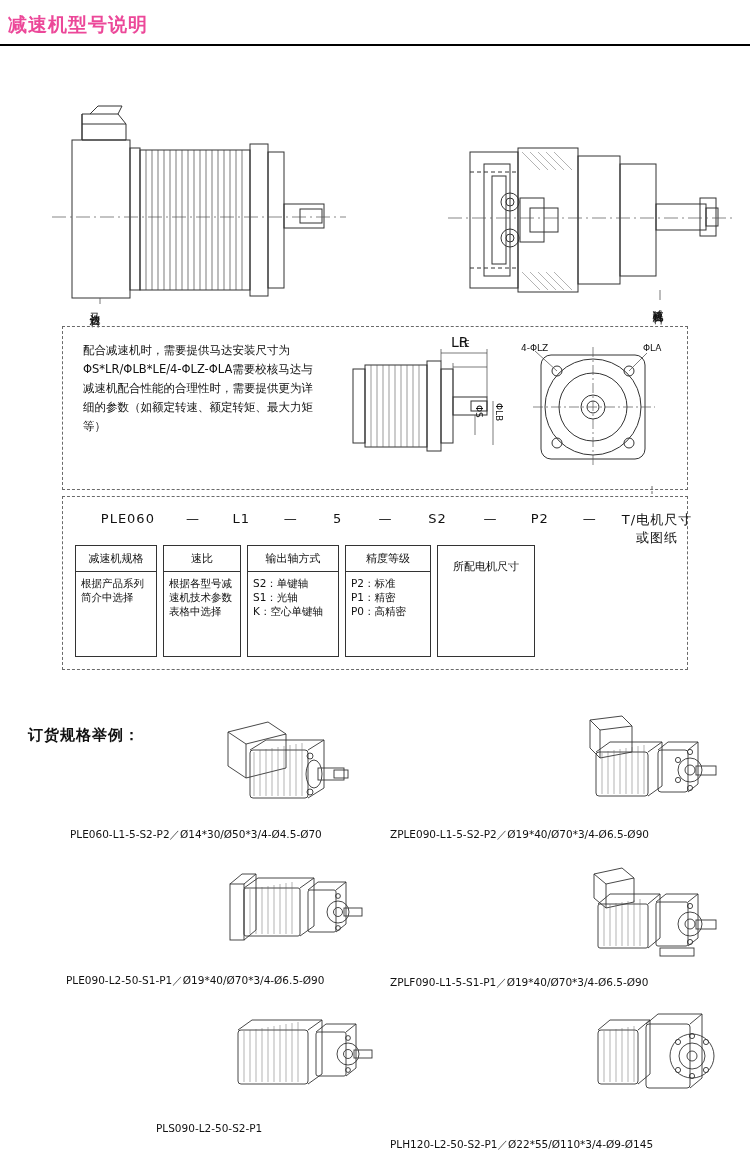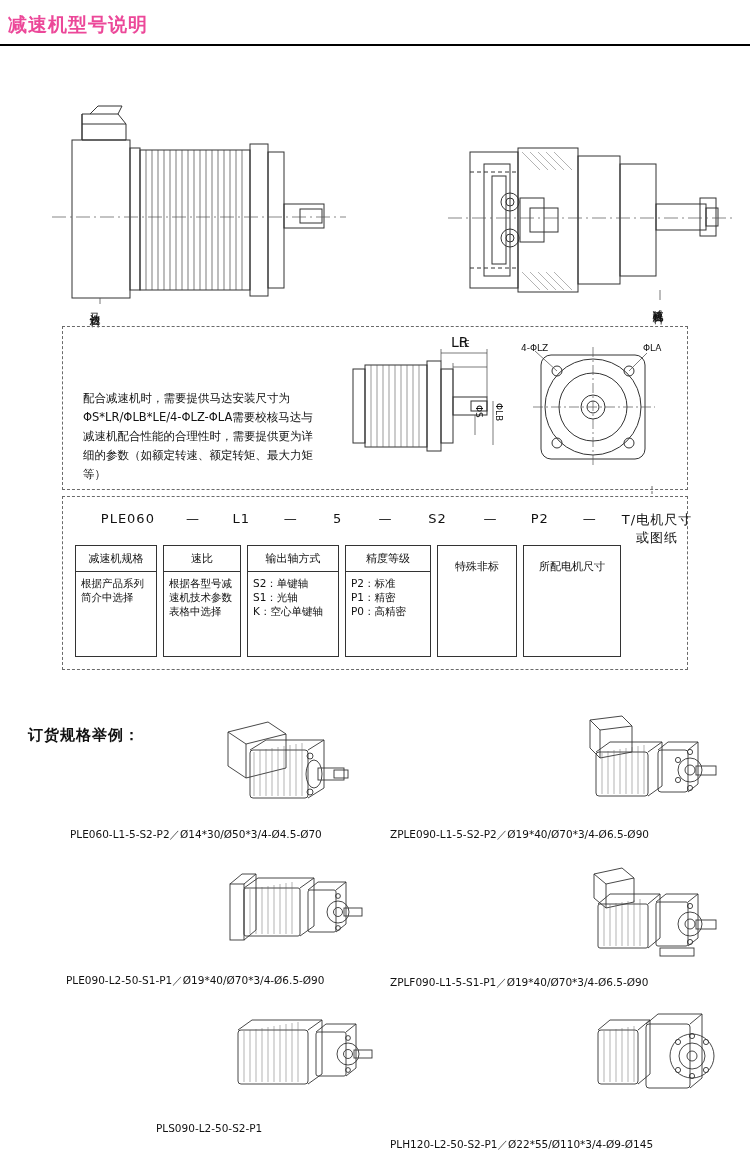--- a/index.html
+++ b/index.html
@@ -33,21 +33,21 @@
 
   .callout-left{position:absolute;left:88px;top:252px;}
   .callout-right{position:absolute;left:651px;top:248px;}
 
   
   .notebox{
     position:absolute;left:62px;top:326px;width:624px;height:162px;
   }
   .notetext{
     position:absolute;left:20px;top:14px;width:236px;
-    font-size:11.5px;line-height:19px;color:#111;margin-top:48px;
+    font-size:11.5px;line-height:19px;color:#111;
   }
   .noteimg{position:absolute;left:262px;top:8px;}
 
   
   .codebox{
     position:absolute;left:62px;top:496px;width:624px;height:172px;
   }
   .code-line{
     position:absolute;left:12px;top:14px;width:624px;height:24px;
     display:flex;align-items:flex-start;gap:16px;
@@ -288,23 +288,20 @@
       </div>
 
       <div class="cell" style="width:86px;">
         <div class="cell-head">精度等级</div>
         <div class="cell-sep"></div>
         <div class="cell-body" style="white-space:pre-line;">P2：标准
 P1：精密
 P0：高精密</div>
       </div>
 
-      <div class="cell nohead" style="width:80px;">
-        <div class="cell-head">特殊非标</div>
-      </div>
 
       <div class="cell nohead" style="width:98px;">
         <div class="cell-head">所配电机尺寸</div>
       </div>
 
     </div>
   </div>
 
   <svg style="position:absolute;left:62px;top:486px;" width="624" height="14">
     <line x1="590" y1="0" x2="590" y2="10" stroke="#6a6a6a" stroke-width="1" stroke-dasharray="3 2"></line>

